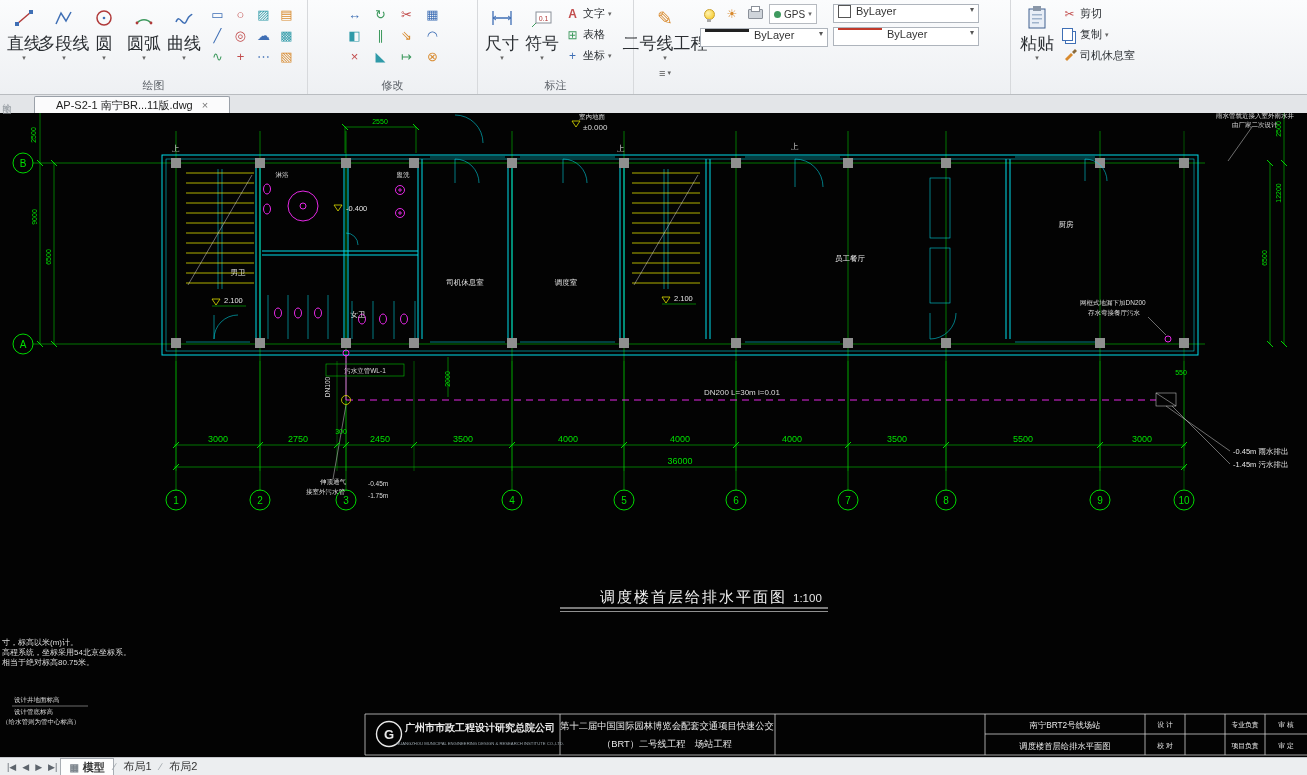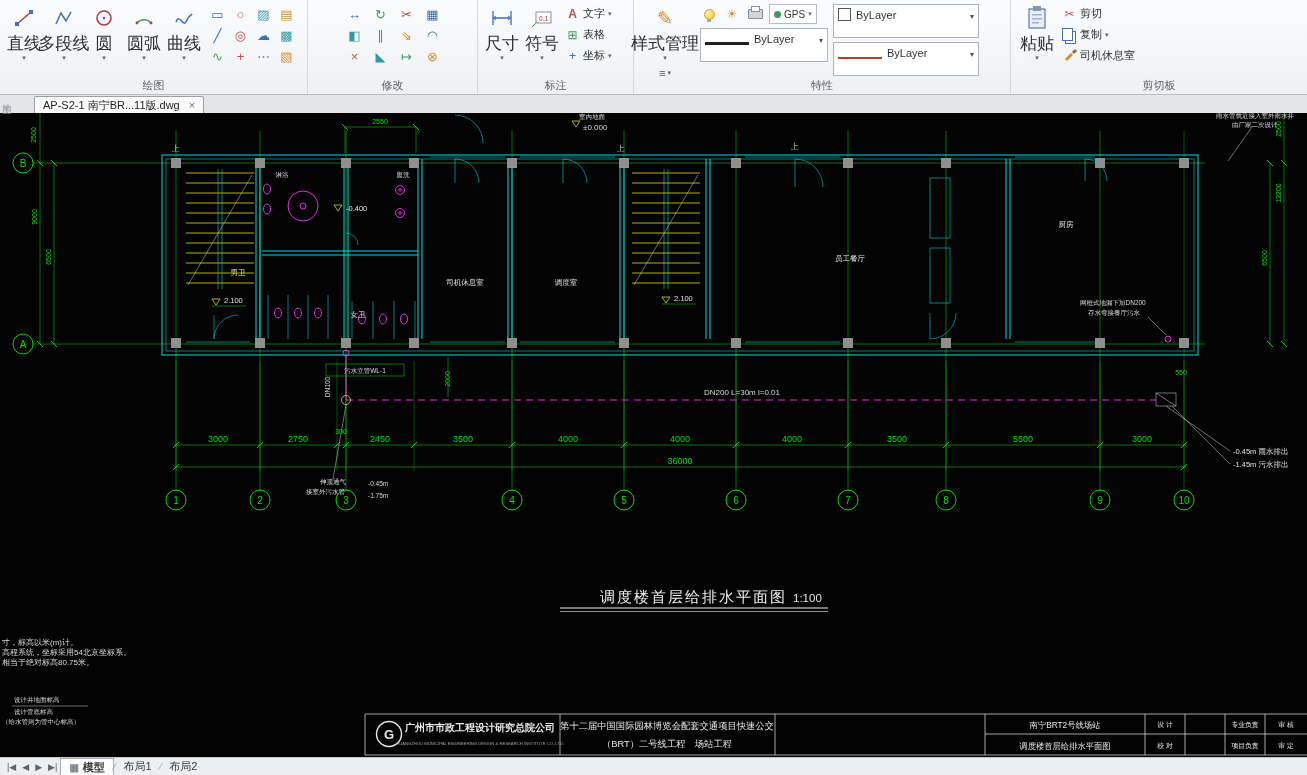--- a/index.html
+++ b/index.html
@@ -22,31 +22,31 @@
   .propcols{display:flex;gap:5px}
   .pcol{display:flex;flex-direction:column;gap:4px}
   .icorow{display:flex;align-items:center;gap:5px;height:20px}
   .tico{display:flex;align-items:center;justify-content:center;width:18px;height:16px;font-size:12px}
   .bulb{width:9px;height:9px;border-radius:50%;background:radial-gradient(circle at 35% 35%,#fff3b0,#f5c518);border:1px solid #caa12c;position:relative}
   .bulb::after{content:"";position:absolute;left:2px;top:9px;width:4px;height:3px;background:#a9a9a9}
   .prn{width:13px;height:8px;background:#cfd4da;border:1px solid #8a9099;border-radius:1px;position:relative}
   .prn::before{content:"";position:absolute;left:2px;top:-4px;width:7px;height:4px;background:#fff;border:1px solid #8a9099}
   .gpsbtn{display:flex;align-items:center;gap:3px;border:1px solid #b6bac0;background:#fff;height:18px;padding:0 4px;font-size:10px;color:#333}
   .gdot{width:7px;height:7px;border-radius:50%;background:#3f9a5f}
-  .select{display:flex;align-items:flex-end;height:19px;background:#fff;border:1px solid #aeb4bc;font-size:11px;color:#333;padding:16px 4px;gap:5px;box-sizing:border-box}
+  .select{display:flex;align-items:flex-start;height:19px;background:#fff;border:1px solid #aeb4bc;font-size:11px;color:#333;padding:0 4px;gap:5px;box-sizing:border-box}
   .sw{width:11px;height:11px;background:#fff;border:1px solid #555}
   .lwline{width:44px;height:3px;background:#222}
   .ltline{width:44px;height:0;border-top:2px solid #c0392b}
   .selcar{margin-left:auto;font-size:8px;color:#555}
   .hamb{font-size:11px;color:#555;display:flex;gap:2px;align-items:center;margin-top:2px}
   .copyic{width:9px;height:11px;border:1px solid #3f6fb5;background:#fff;box-shadow:3px 3px 0 -1px #fff,3px 3px 0 0 #3f6fb5;margin-right:4px}
 
   
   .tabbar{height:18px;background:#e3e5e8;display:flex;align-items:flex-end}
-  .doctab{margin-left:34px;height:16px;display:flex;align-items:center;gap:9px;background:#fbfbfc;border:1px solid #9aa0a8;border-bottom:none;padding:0 8px;font-size:11px;color:#222;border-radius:2px 2px 0 0}
+  .doctab{margin-left:34px;height:16px;display:flex;align-items:center;gap:9px;background:#fbfbfc;border:1px solid #9aa0a8;border-bottom:none;padding:0 21px;font-size:11px;color:#222;border-radius:2px 2px 0 0}
   .closex{color:#777;font-size:11px;cursor:default}
   .vstrip{position:absolute;left:0;top:96px;width:13px;height:56px;writing-mode:vertical-rl;font-size:9px;color:#9aa0a6;letter-spacing:3px;z-index:9}
 
   
   .canvas{position:relative;width:1307px;height:644px;background:#030303;overflow:hidden}
   .canvas svg{position:absolute;left:0;top:0}
   .sg{stroke:#00c400;stroke-width:.6;fill:none}
   .sgb{stroke:#00ee00;stroke-width:.9;fill:none}
   .sc{stroke:#00dcea;stroke-width:1;fill:none}
   .scn{stroke:#00dcea;stroke-width:.55;fill:none}
@@ -203,21 +203,21 @@
     </div>
     <div class="plabel">标注</div>
   </div>
 
   <div class="panel" style="width:377px">
     <div class="pcol" style="align-items:center">
       <div class="bigbtn" style="width:54px">
         <span class="bic">
             <span style="font-size:19px" class="c-org">✎</span>
           </span>
-        <span class="bl">样式管理</span>
+        <span class="bl">二号线工程</span>
         <span class="carat">▾</span>
       </div>
       <div class="hamb">
           <span>≡</span>
           <span class="carat">▾</span>
         </div>
     </div>
     <div class="propcols" style="margin-left:8px">
       <div class="pcol">
         <div class="icorow">
@@ -246,21 +246,20 @@
           <span>ByLayer</span>
           <span class="selcar">▾</span>
         </div>
         <div class="select" style="width:146px">
           <span class="ltline"></span>
           <span>ByLayer</span>
           <span class="selcar">▾</span>
         </div>
       </div>
     </div>
-    <div class="plabel">特性</div>
   </div>
 
   <div class="panel" style="flex:1;border-right:none">
     <div class="bigbtn" style="width:44px">
       <span class="bic">
           <svg width="20" height="24">
             <rect x="2" y="3" width="16" height="19" fill="#e8eef7" stroke="#40618f"></rect>
             <rect x="6" y="0" width="8" height="5" fill="#8a97a8"></rect>
             <rect x="5" y="8" width="10" height="1.5" fill="#9fb3cc"></rect>
             <rect x="5" y="12" width="10" height="1.5" fill="#9fb3cc"></rect>
@@ -281,21 +280,20 @@
           <span class="carat">▾</span>
         </div>
       <div class="smallbtn">
           <span class="sic"><svg width="14" height="14">
               <path d="M2 12l6-6 2 2-6 6z" fill="#d88a2e"></path>
               <path d="M9 5l3-3 2 2-3 3z" fill="#8a6a3a"></path>
             </svg></span>
           <span>司机休息室</span>
         </div>
     </div>
-    <div class="plabel">剪切板</div>
   </div>
 </div>
 
 <div class="tabbar">
   <div class="doctab">
     <span>AP-S2-1 南宁BR...11版.dwg</span>
     <span class="closex">×</span>
   </div>
 </div>
 <div class="vstrip">绘图</div>

